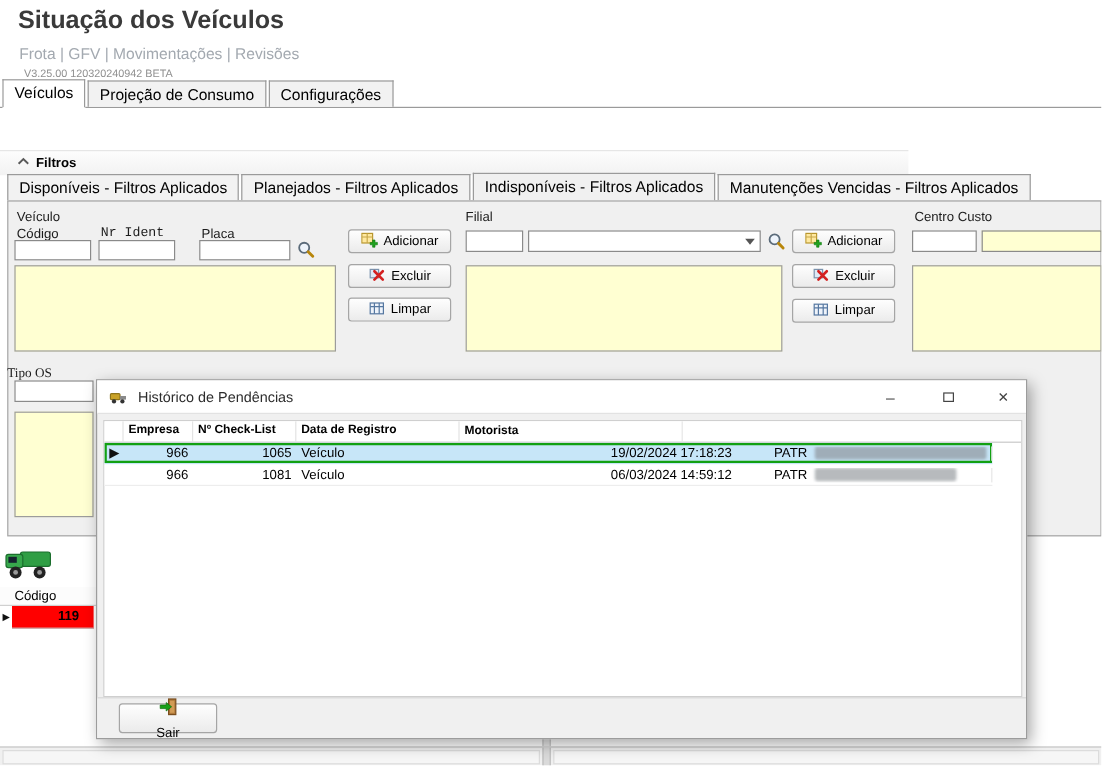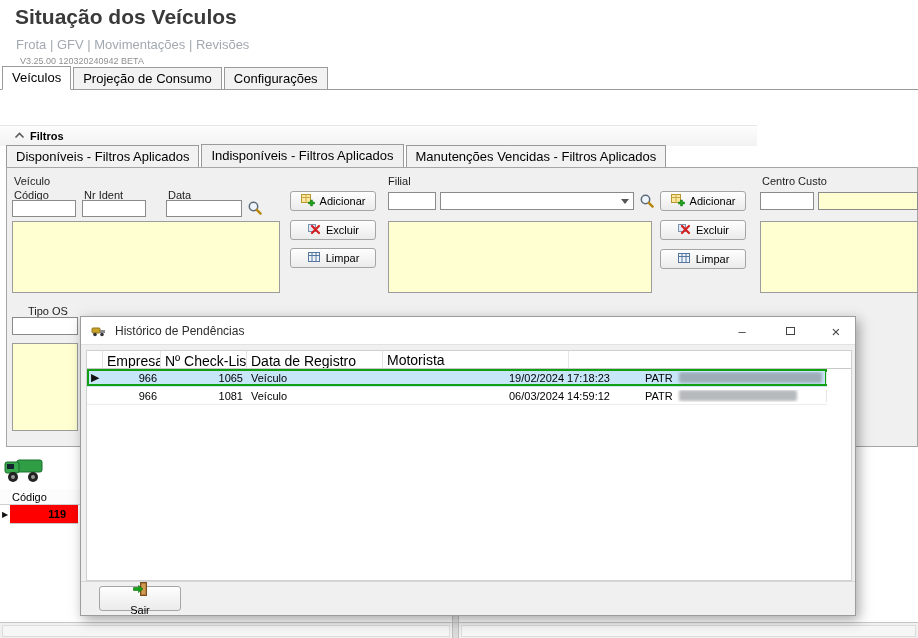--- a/index.html
+++ b/index.html
@@ -46,21 +46,21 @@
 
   
   .modal { position:absolute; left:80px; top:316px; width:776px; height:300px; background:#f0f0f0; border:1px solid #9c9c9c; box-shadow:3px 4px 12px rgba(0,0,0,.35); z-index:10; }
   .modal-titlebar { position:absolute; left:0; top:0; width:100%; height:28px; background:#fff; border-bottom:1px solid #e2e2e2; display:flex; align-items:center; }
   .modal-title { font-size:12px; color:#2d2d2d; margin-left:8px; }
   .winbtn { position:absolute; top:4px; width:22px; height:20px; display:flex; align-items:center; justify-content:center; font-size:13px; color:#444; }
   .maxbox { width:9px; height:8px; border:1px solid #444; }
 
   .grid { position:absolute; left:5px; top:33px; width:766px; height:231px; background:#fff; border:1px solid #cfcfcf; overflow:hidden; }
   .grid-header { display:flex; height:18px; border-bottom:1px solid #c9c9c9; background:#fff; }
-  .hcell { padding:2px 4px; border-right:1px solid #e3e3e3; font-size:14px; white-space:nowrap; overflow:hidden; }
+  .hcell { padding:2px 4px; border-right:1px solid #e3e3e3; font-size:10px; white-space:nowrap; overflow:hidden;font-weight:bold; }
   .hfill { flex:1; }
   .grid-row { display:flex; width:740px; height:18px; align-items:center; border-bottom:1px solid #ededed; background:#fff; }
   .grid-row.selected { background:var(--selection-fill,#c7e6f8); box-shadow:inset 0 0 0 2px var(--selection-border,#12a012); border-bottom-color:transparent; }
   .cell { padding:0 4px; font-size:11px; white-space:nowrap; overflow:hidden; }
   .c0 { width:16px; } .c1 { width:58px; } .c2 { width:86px; } .c3 { width:258px; } .c4 { width:136px; } .c5 { width:186px; border-right:1px solid #e6e6e6; display:flex; align-items:center; gap:6px; }
   .num { text-align:right; }
   .redact { display:inline-block; height:11px; border-radius:2px; filter:blur(1.5px); background:#aab4bc; }
 
   .modal-footer { position:absolute; left:0; top:264px; width:100%; height:34px; background:#f0f0f0; border-top:1px solid #d8d8d8; }
   .sair-btn { left:18px; top:269px; width:82px; height:25px; }
@@ -84,32 +84,33 @@
     <span class="abs" style="left:14px;top:4px;">
       <svg width="11" height="9" viewBox="0 0 11 9">
           <polyline points="1.5,6.5 5.5,2.5 9.5,6.5" fill="none" stroke="#5a5a5a" stroke-width="1.6"></polyline>
         </svg>
     </span>
     <span class="filters-title" style="margin-left:30px;">Filtros</span>
   </div>
 
   <div class="tabstrip filter-tabs" style="left:6px;top:147px;width:912px;height:21px;">
     <div class="tab">Disponíveis - Filtros Aplicados</div>
+    <div class="tab">Planejados - Filtros Aplicados</div>
     <div class="tab active">Indisponíveis - Filtros Aplicados</div>
     <div class="tab">Manutenções Vencidas - Filtros Aplicados</div>
   </div>
 
   <div class="filter-panel"></div>
 
   <div class="lbl" style="left:14px;top:175px;">Veículo</div>
   <div class="lbl" style="left:14px;top:189px;">Código</div>
   <input class="field" style="left: 12px; top: 200px; width: 64px; height: 17px;">
-  <div class="lbl" style="left:84px;top:189px;">Nr Ident</div>
+  <div class="lbl" style="left:84px;top:189px;font-family:Liberation Mono, monospace;">Nr Ident</div>
   <input class="field" style="left: 82px; top: 200px; width: 64px; height: 17px;">
-  <div class="lbl" style="left:168px;top:189px;">Data</div>
+  <div class="lbl" style="left:168px;top:189px;">Placa</div>
   <input class="field" style="left: 166px; top: 200px; width: 76px; height: 17px;">
   <span class="abs" style="left:247px;top:200px;">
     <svg width="16" height="16" viewBox="0 0 16 16">
         <circle cx="6.5" cy="6.5" r="4.2" fill="#eef4fb" stroke="#5b6b7a" stroke-width="1.5"></circle>
         <line x1="9.8" y1="9.8" x2="13.6" y2="13.6" stroke="#b8860b" stroke-width="2.4" stroke-linecap="round"></line>
       </svg>
   </span>
   <div class="ylist" style="left:12px;top:221px;width:268px;height:72px;"></div>
 
   <div class="btn" style="left:290px;top:191px;width:86px;height:20px;">
@@ -177,21 +178,21 @@
           <line x1="9" y1="2.5" x2="9" y2="11.5" stroke="#5577a0"></line>
         </svg></span>
     <span>Limpar</span>
   </div>
 
   <div class="lbl" style="left:762px;top:175px;">Centro Custo</div>
   <input class="field" style="left: 760px; top: 192px; width: 54px; height: 18px;">
   <input class="field yfield" style="left: 818px; top: 192px; width: 100px; height: 18px;">
   <div class="ylist" style="left:760px;top:221px;width:158px;height:72px;"></div>
 
-  <div class="lbl" style="left:28px;top:305px;">Tipo OS</div>
+  <div class="lbl" style="left:6px;top:305px;font-family:Liberation Serif, serif;">Tipo OS</div>
   <input class="field" style="left: 12px; top: 317px; width: 66px; height: 18px;">
   <div class="ylist" style="left:12px;top:343px;width:66px;height:88px;"></div>
 
   <span class="abs" style="left:4px;top:452px;">
     <svg width="40" height="34" viewBox="0 0 40 34">
       <rect x="13" y="8" width="25" height="12" rx="2" fill="#2f9e44" stroke="#1b6e2d"></rect>
       <rect x="1" y="10" width="14" height="11" rx="2" fill="#37a84c" stroke="#1b6e2d"></rect>
       <rect x="3" y="12" width="7" height="5" fill="#14232e"></rect>
       <circle cx="9" cy="25" r="5" fill="#222"></circle>
         <circle cx="9" cy="25" r="2" fill="#999"></circle>

